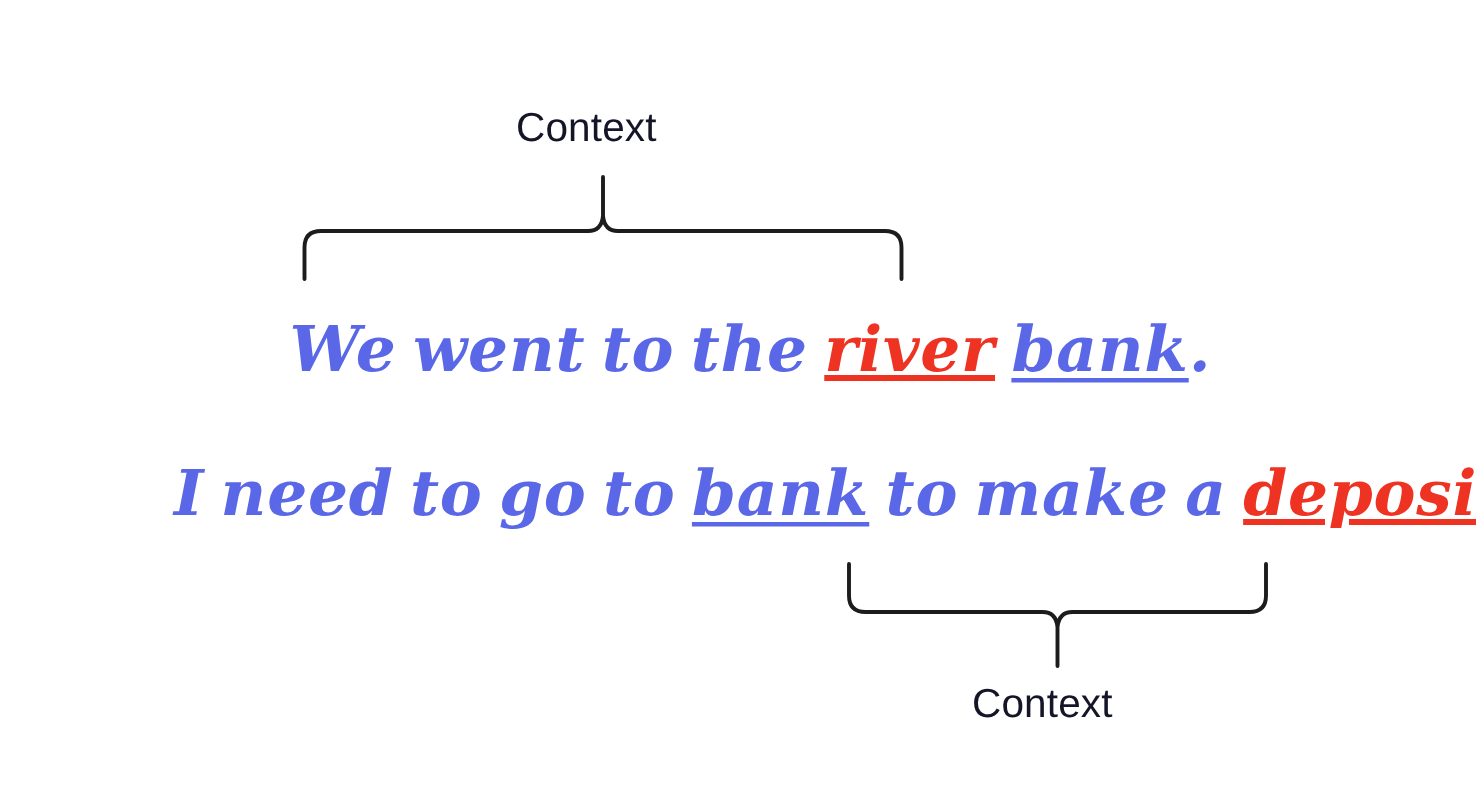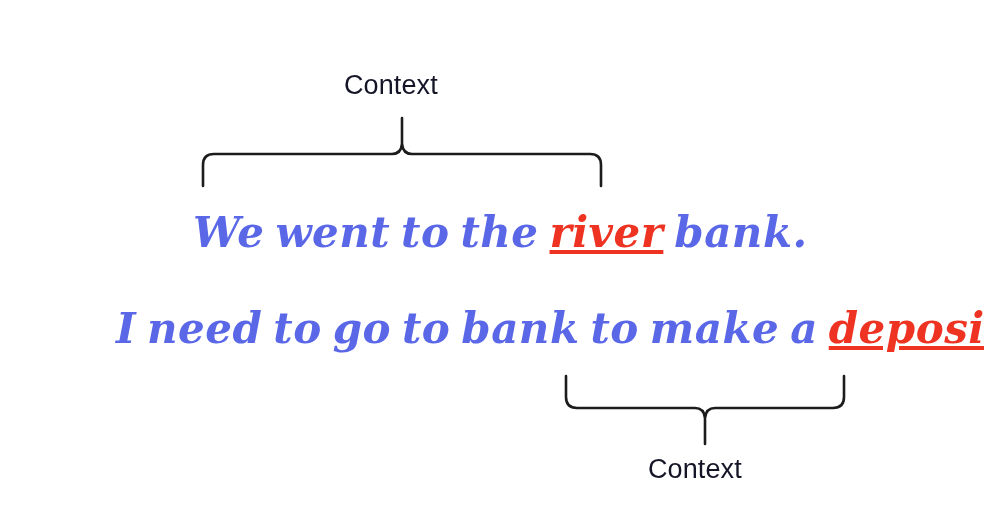--- a/index.html
+++ b/index.html
@@ -81,20 +81,21 @@
   #sentence-2 {
     left: 116px;
     top: 308px;
   }
   .sentence .w {
     display: inline;
   }
   .blue     { color: #5a68e8; }
   .red      { color: #ee3322; text-decoration: underline; }
   .underline-word {
+    text-decoration: underline;
     text-decoration-color: #5a68e8;
     text-decoration-thickness: 3px;
     text-underline-offset: 5px;
   }
   .sp { display: inline-block; width: 0.26em; }
 </style>
 </head>
 <body>
 
 <div id="canvas" style="background: rgb(255, 255, 255);">

